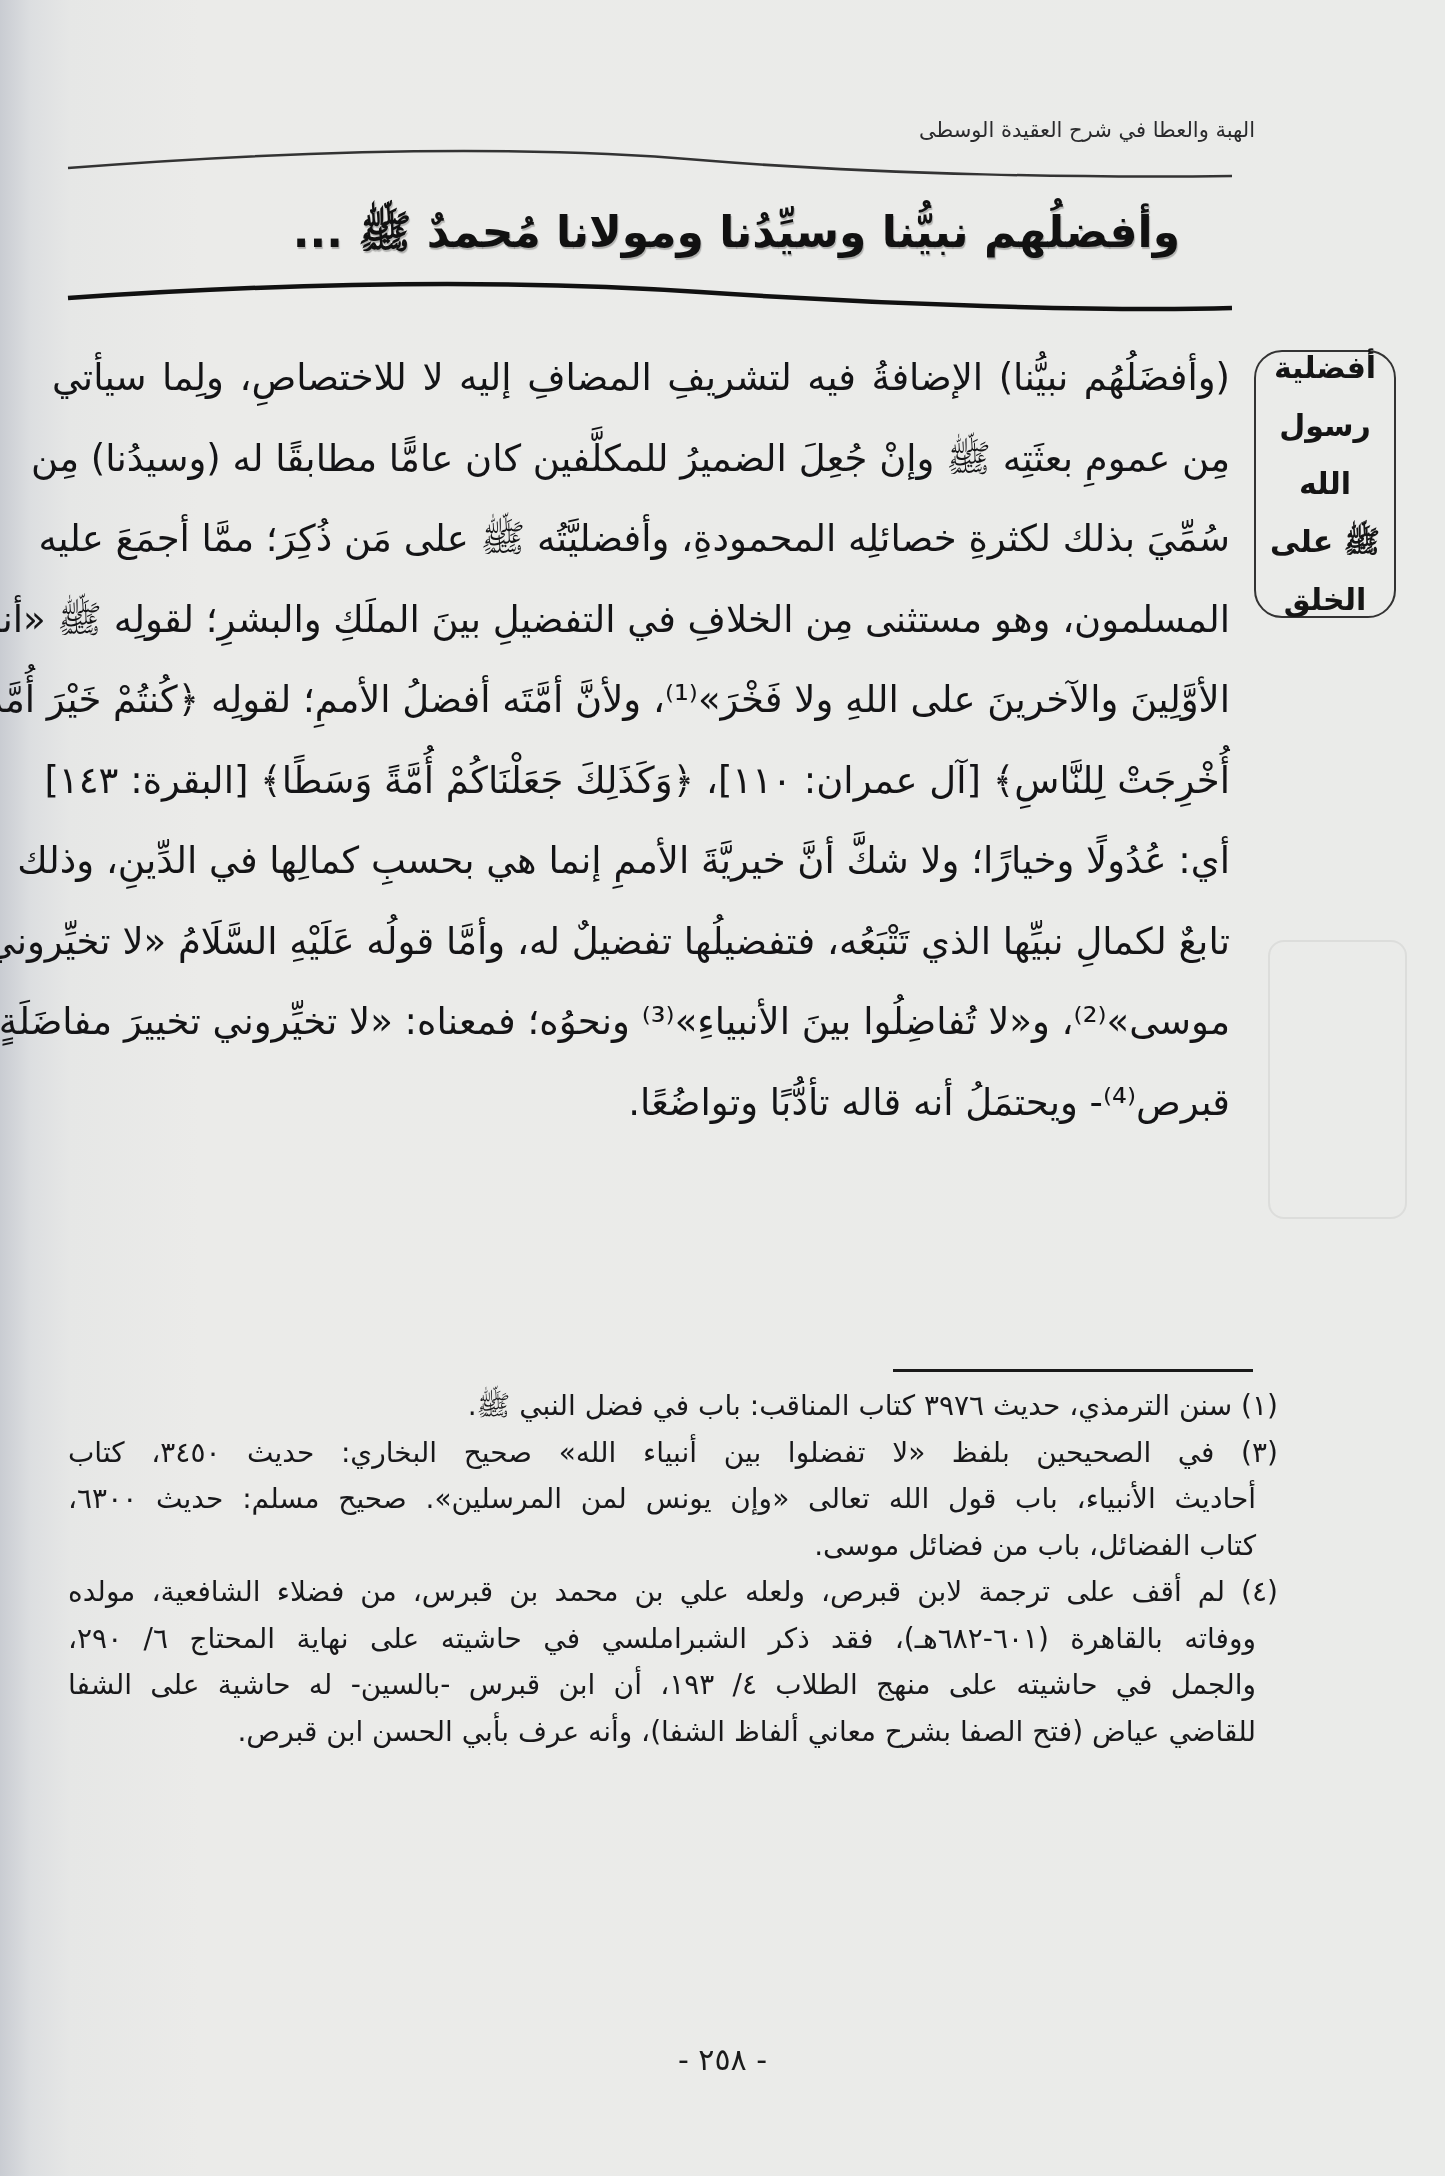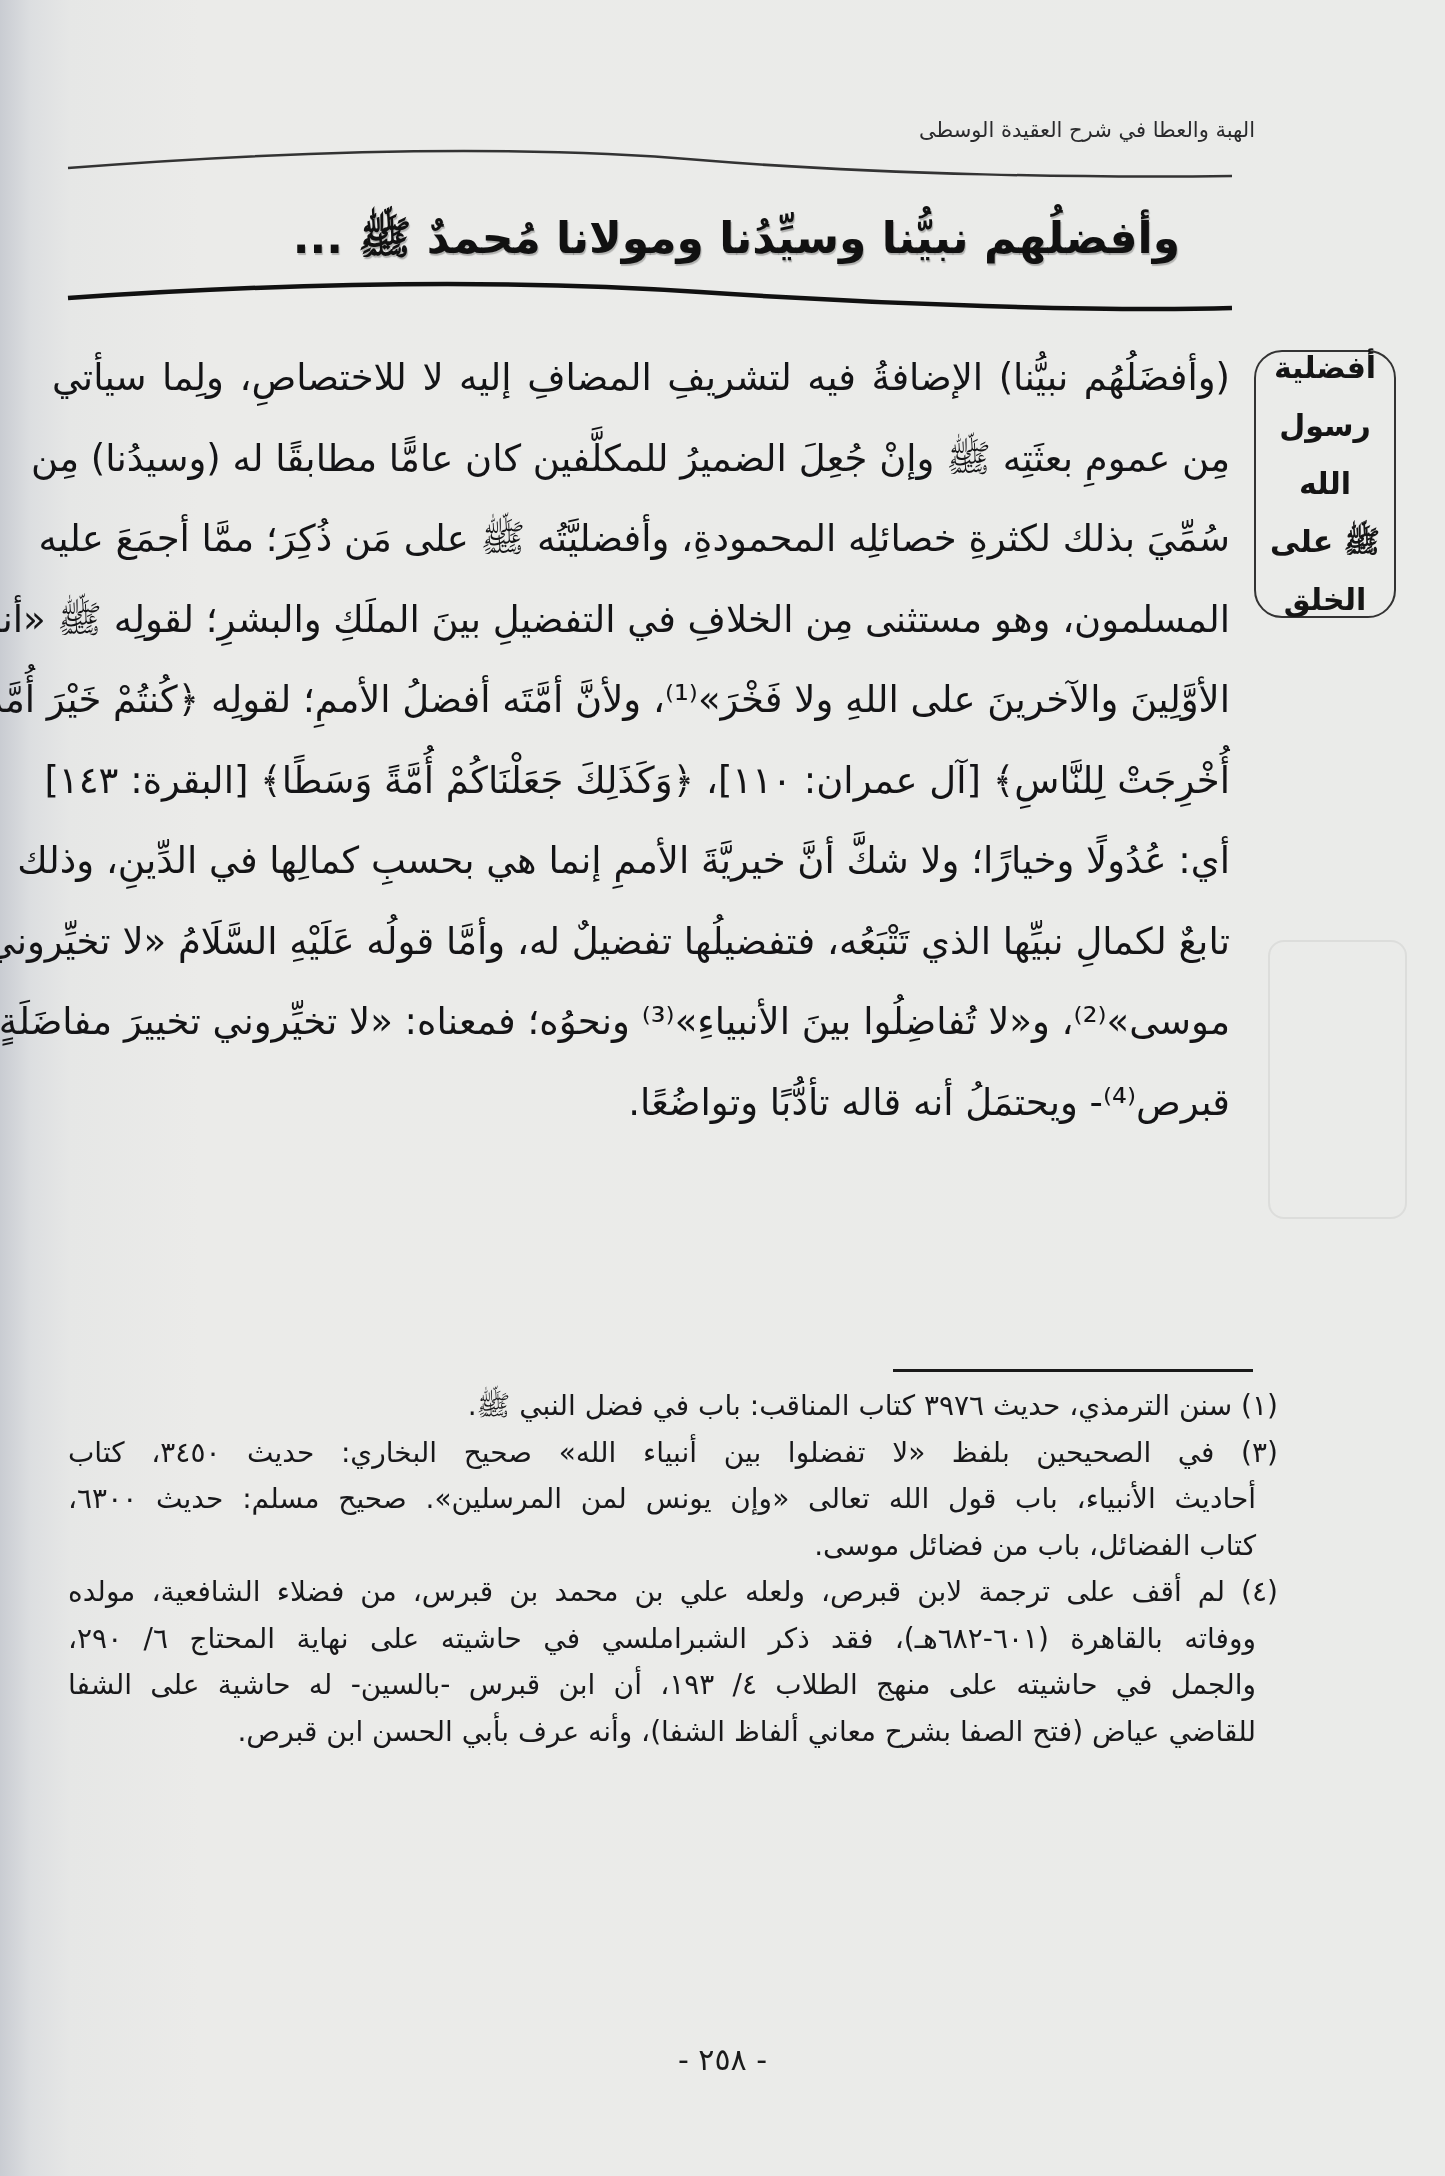--- a/index.html
+++ b/index.html
@@ -13,21 +13,21 @@
   .page {
     position: absolute; left: 0; top: 0; width: 1445px; height: 2176px;
     background: linear-gradient(90deg, #c9ccd2 0px, #dcdee0 30px, #e6e7e6 70px, #ebebe9 200px, #eaebe9 1445px);
   }
   .running-head {
     position: absolute; right: 190px; top: 118px;
     font-size: 21px; direction: rtl; color: #2a2a2c; text-align: right;
   }
   .wave { position: absolute; left: 0; top: 0; }
   .heading {
-    position: absolute; right: 265px; top: 211px; width: 1000px;
+    position: absolute; right: 265px; top: 205px; width: 1000px;
     direction: rtl; text-align: right;
     font-size: 44px; font-weight: bold; color: #111;
     text-shadow: 1px 2px 1px rgba(0,0,0,0.25);
   }
   .sidenote {
     position: absolute; left: 1254px; top: 350px; width: 142px; height: 268px;
     border: 2px solid #333; border-radius: 28px; box-sizing: border-box;
     display: flex; flex-direction: column; align-items: center; justify-content: center;
     direction: rtl; text-align: center;
     font-size: 30px; font-weight: bold; line-height: 58px; color: #151515;

